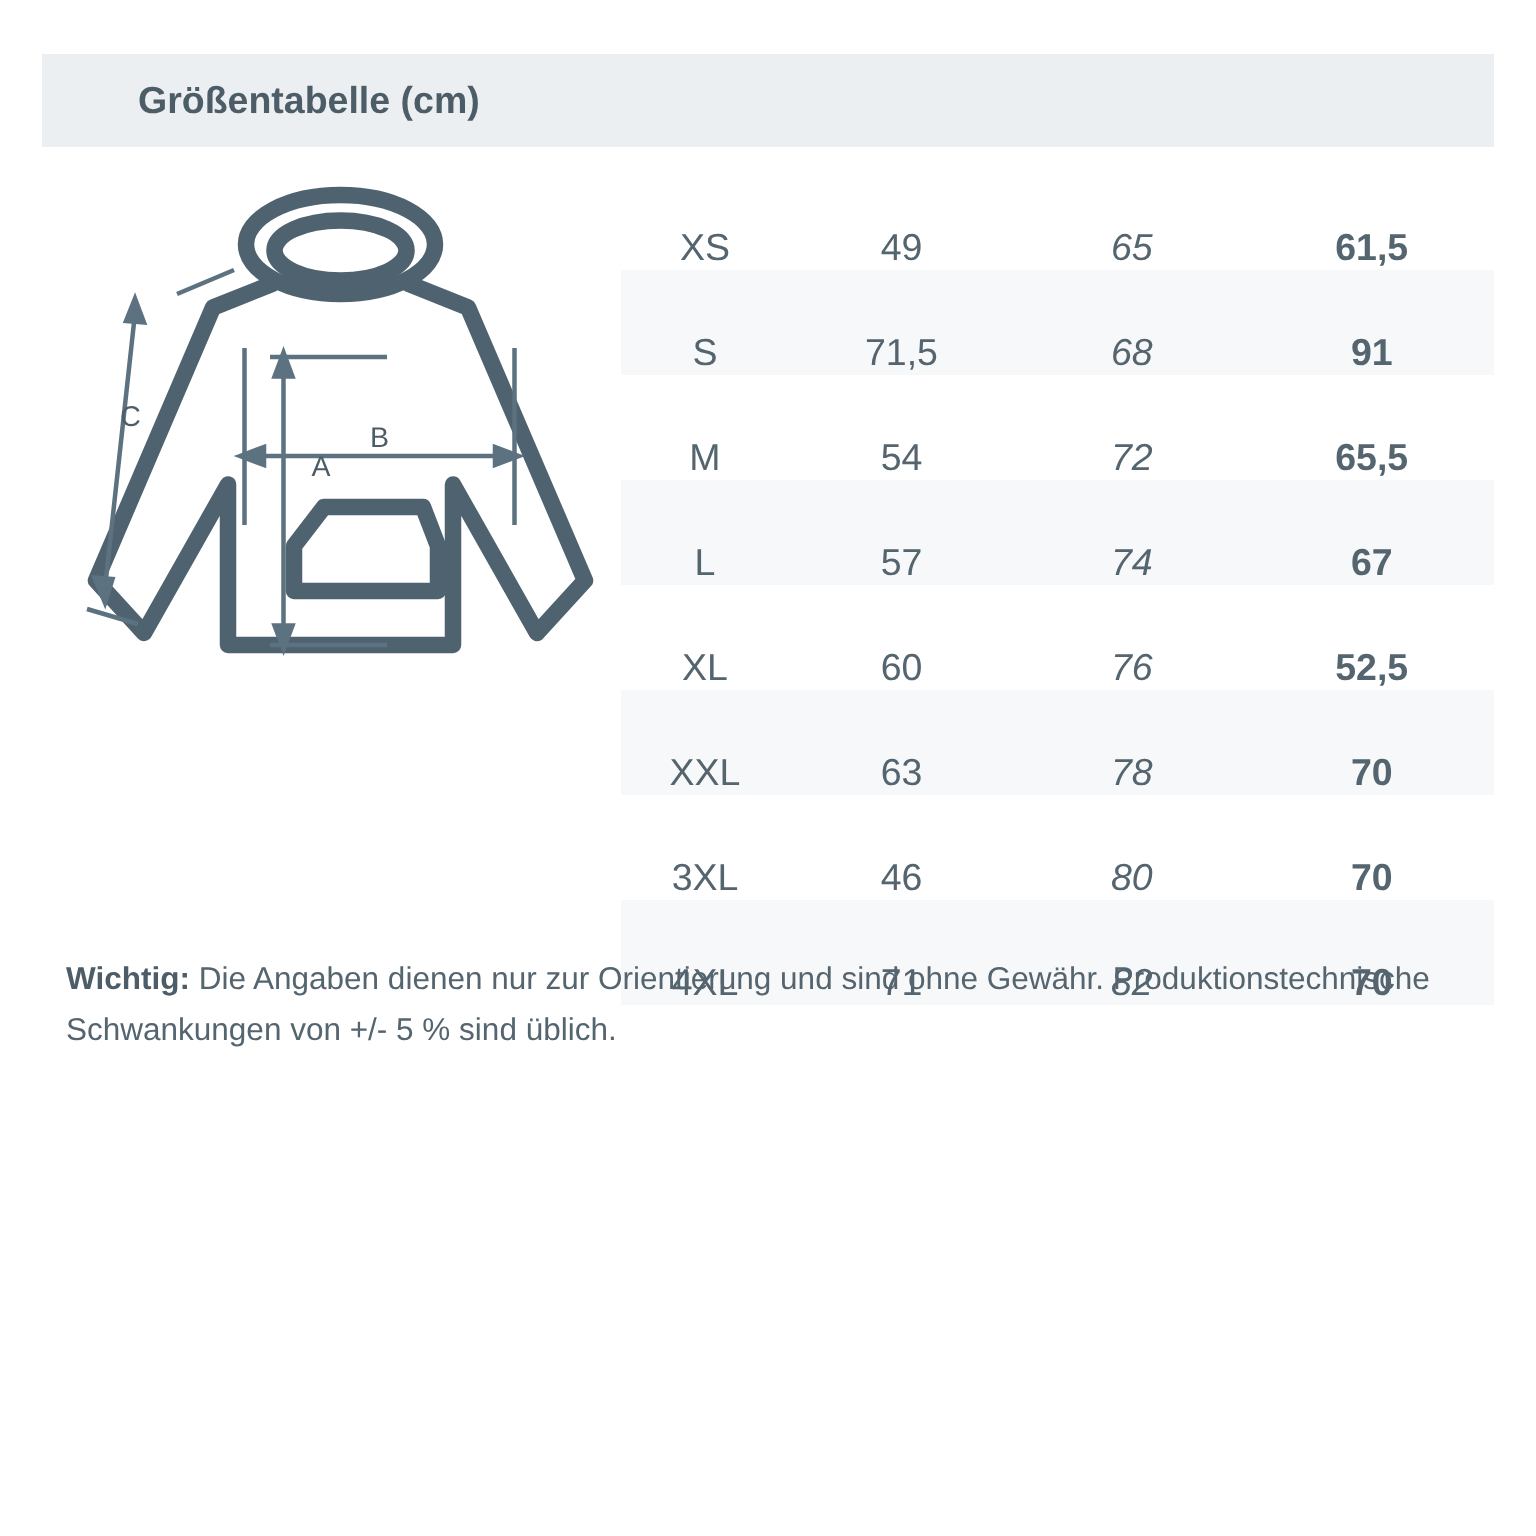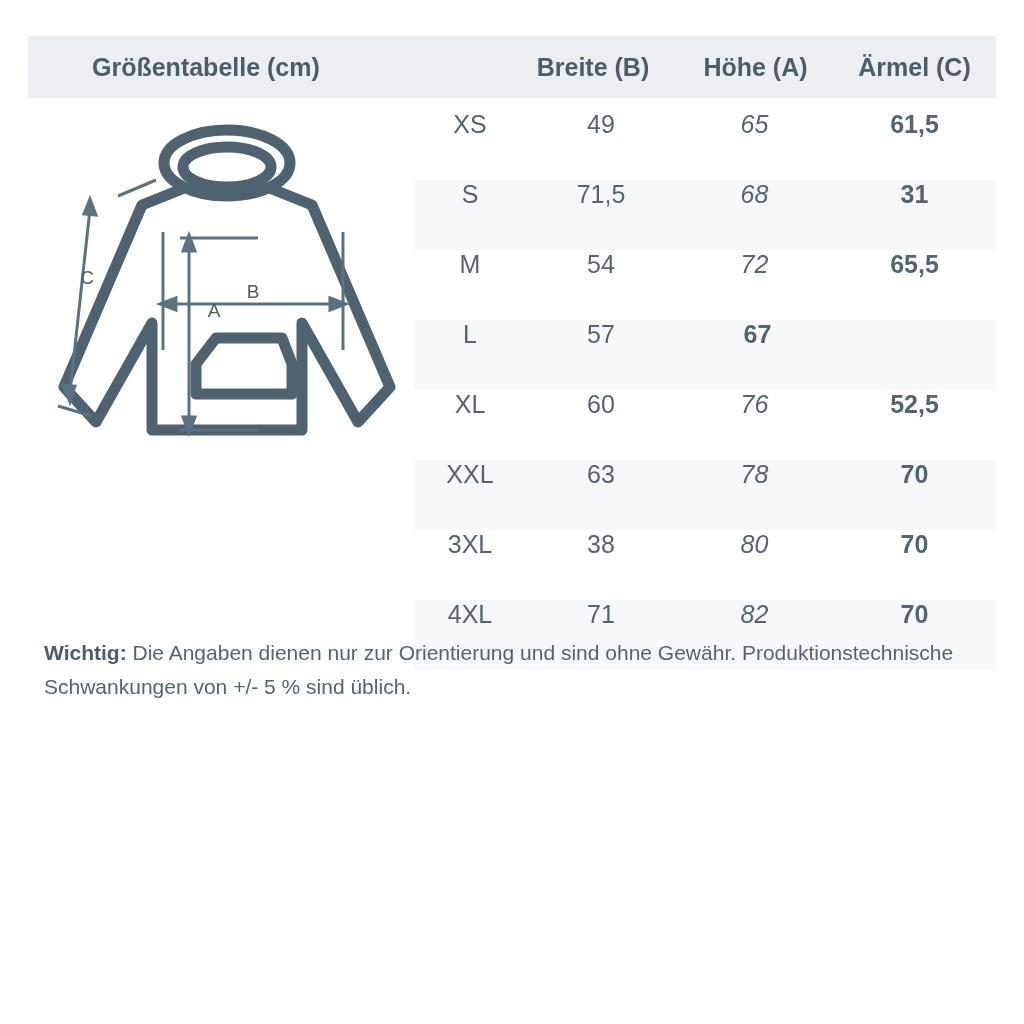--- a/index.html
+++ b/index.html
@@ -60,21 +60,21 @@
 
   
   .table {
     position: absolute;
     left: 414px;
     top: 110px;
     width: 582px;
   }
   .row {
     display: flex;
-    align-items: flex-start;
+    align-items: flex-end;
     height: 70px;
   }
   .row.alt {
     background: #f7f8f9;
   }
   .cell {
     font-size: 25px;
     color: #55656f;
     text-align: center;
     white-space: nowrap;
@@ -108,25 +108,20 @@
     color: #4d5d68;
   }
 </style>
 </head>
 <body>
 
 <div class="page">
 
   <div class="header">
     <div class="header-title">Größentabelle (cm)</div>
-    <div class="header-cols">
-      <div class="header-col hc-b">Breite (B)</div>
-      <div class="header-col hc-a">Höhe (A)</div>
-      <div class="header-col hc-c">Ärmel (C)</div>
-    </div>
   </div>
 
   <div class="illustration">
     <svg width="384" height="360" viewBox="0 0 384 360" xmlns="http://www.w3.org/2000/svg">
       <g fill="none" stroke="#4e6270" stroke-width="11" stroke-linejoin="round" stroke-linecap="round">
 
         <ellipse cx="197" cy="53" rx="63" ry="33"></ellipse>
 
         <ellipse cx="197" cy="57" rx="44" ry="20"></ellipse>
 
@@ -180,53 +175,54 @@
       <div class="cell c-size">XS</div>
       <div class="cell c-width">49</div>
       <div class="cell c-height">65</div>
       <div class="cell c-sleeve">61,5</div>
     </div>
 
     <div class="row alt">
       <div class="cell c-size">S</div>
       <div class="cell c-width">71,5</div>
       <div class="cell c-height">68</div>
-      <div class="cell c-sleeve">31</div>
+      <div class="cell c-sleeve">91</div>
     </div>
 
     <div class="row">
       <div class="cell c-size">M</div>
       <div class="cell c-width">54</div>
       <div class="cell c-height">72</div>
       <div class="cell c-sleeve">65,5</div>
     </div>
 
     <div class="row alt">
       <div class="cell c-size">L</div>
       <div class="cell c-width">57</div>
+      <div class="cell c-height">74</div>
       <div class="cell c-sleeve">67</div>
     </div>
 
     <div class="row">
       <div class="cell c-size">XL</div>
       <div class="cell c-width">60</div>
       <div class="cell c-height">76</div>
       <div class="cell c-sleeve">52,5</div>
     </div>
 
     <div class="row alt">
       <div class="cell c-size">XXL</div>
       <div class="cell c-width">63</div>
       <div class="cell c-height">78</div>
       <div class="cell c-sleeve">70</div>
     </div>
 
     <div class="row">
       <div class="cell c-size">3XL</div>
-      <div class="cell c-width">38</div>
+      <div class="cell c-width">46</div>
       <div class="cell c-height">80</div>
       <div class="cell c-sleeve">70</div>
     </div>
 
     <div class="row alt">
       <div class="cell c-size">4XL</div>
       <div class="cell c-width">71</div>
       <div class="cell c-height">82</div>
       <div class="cell c-sleeve">70</div>
     </div>

